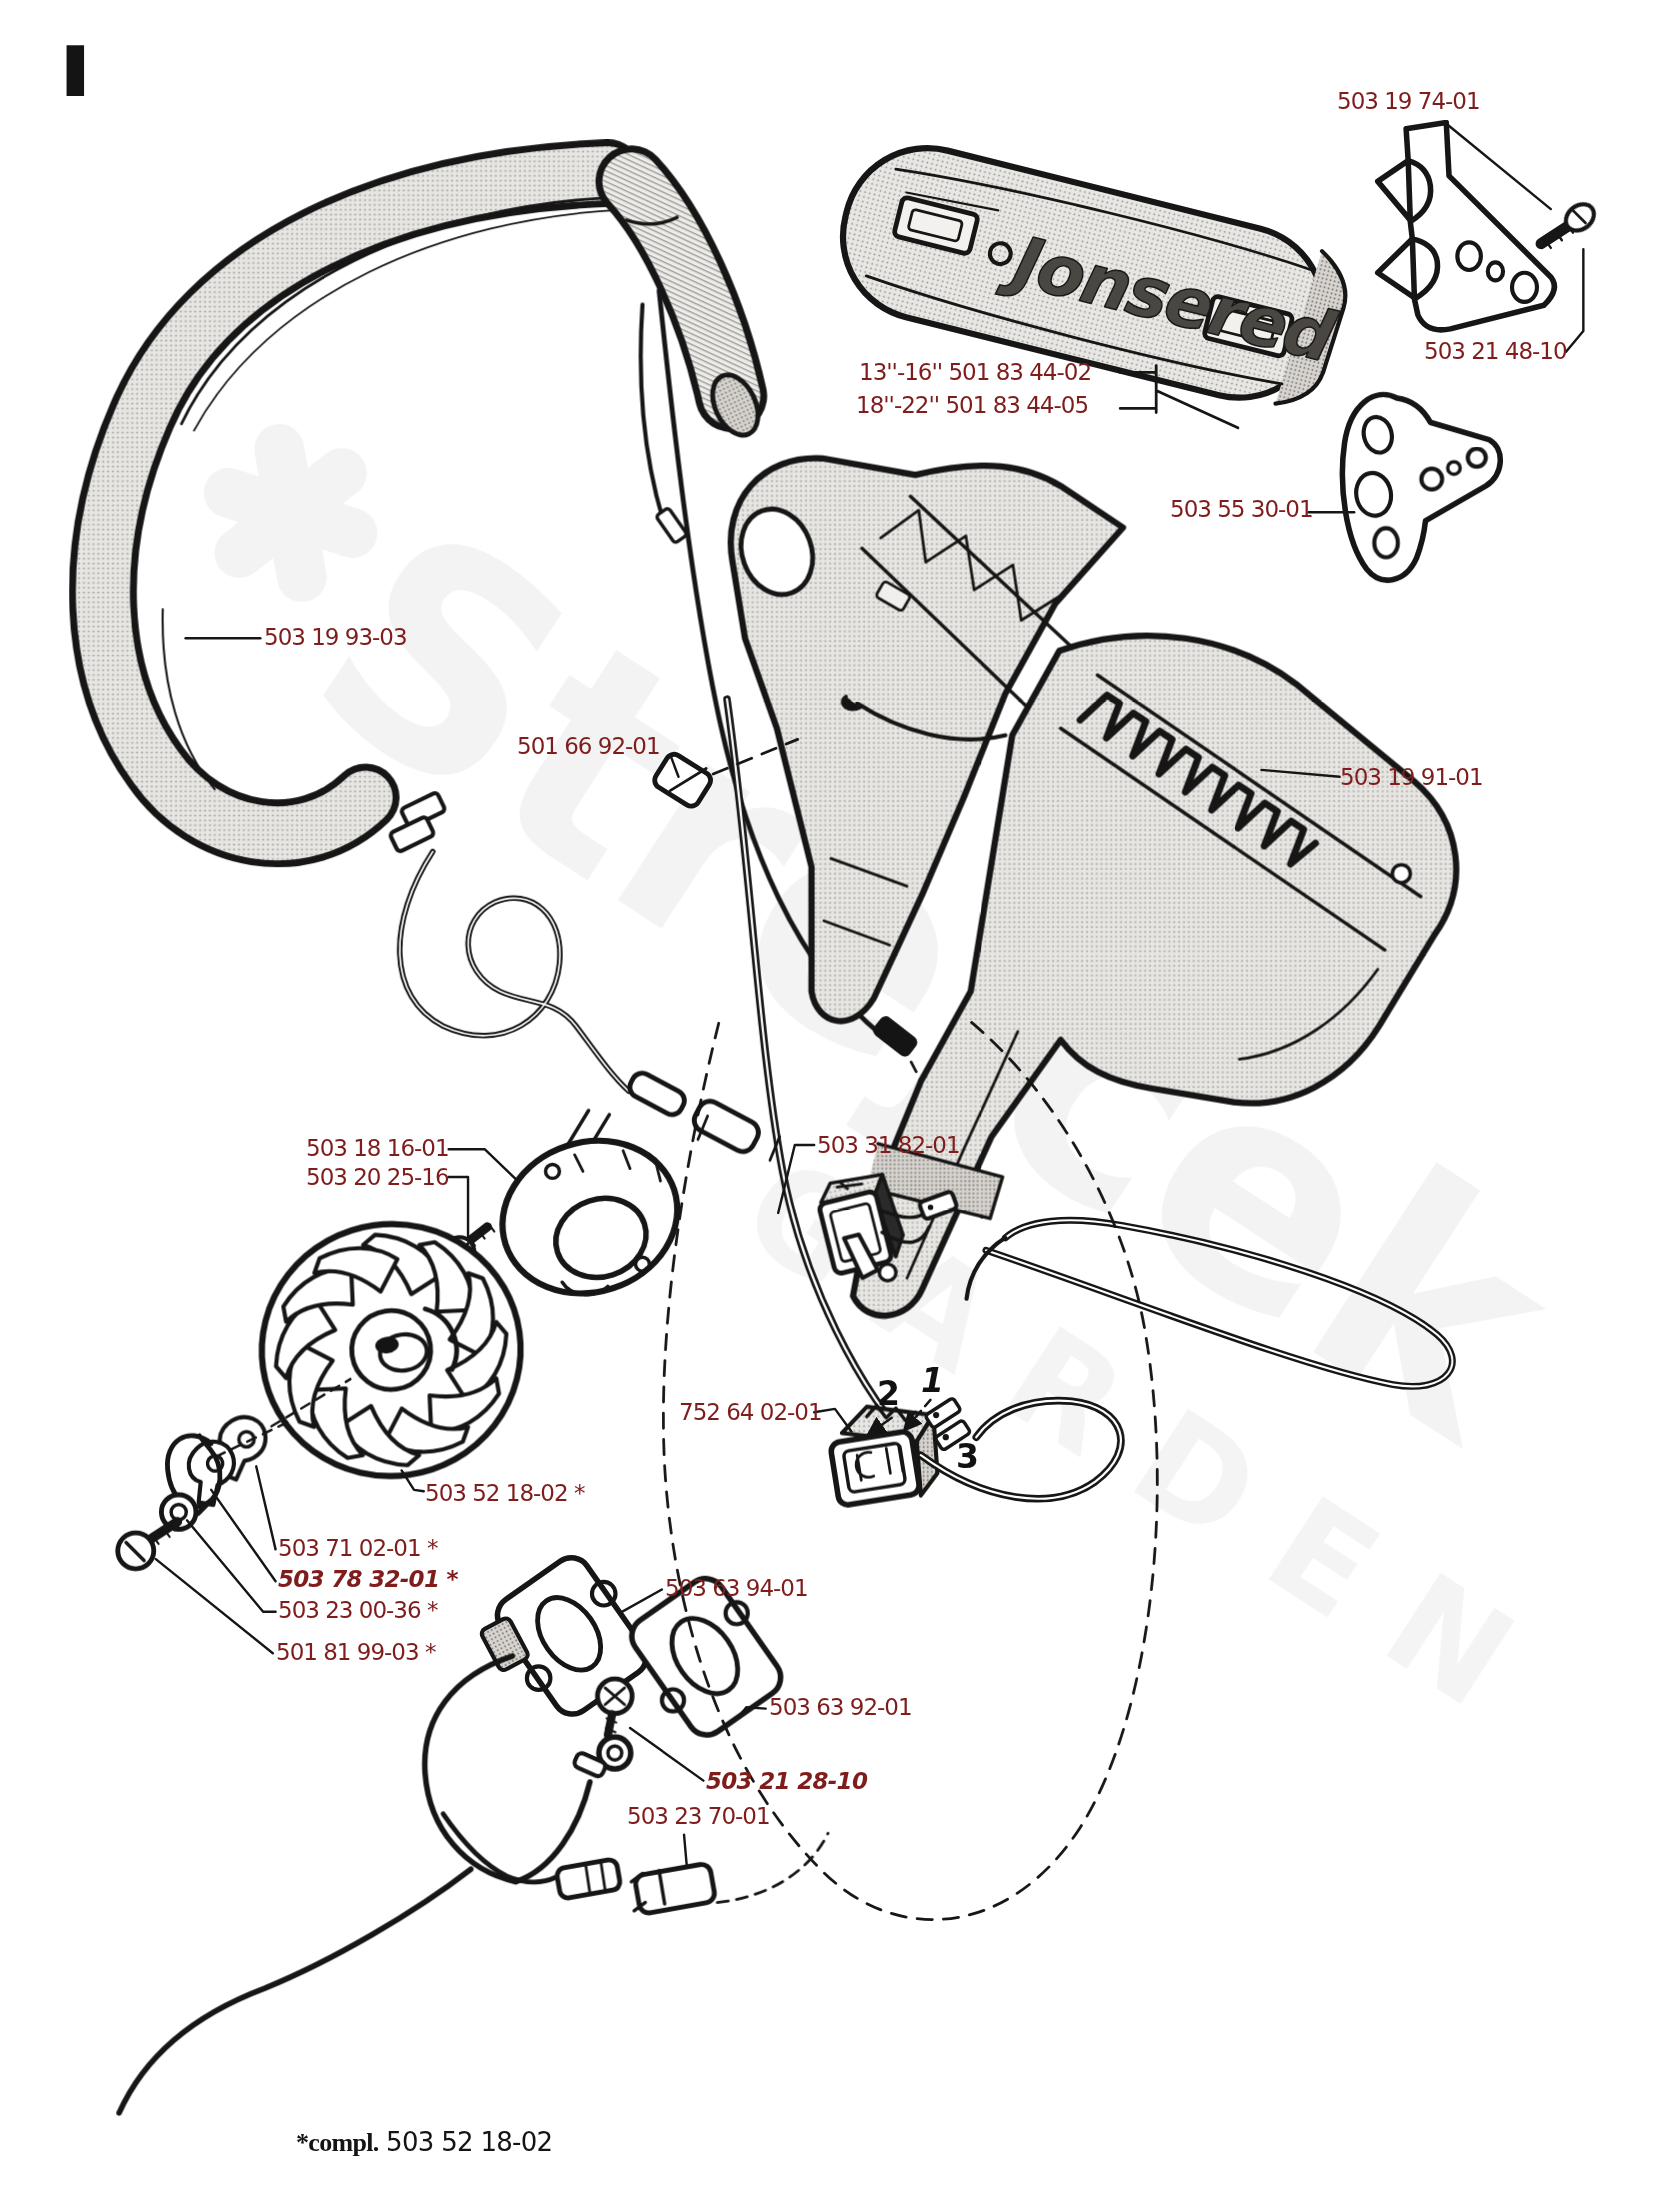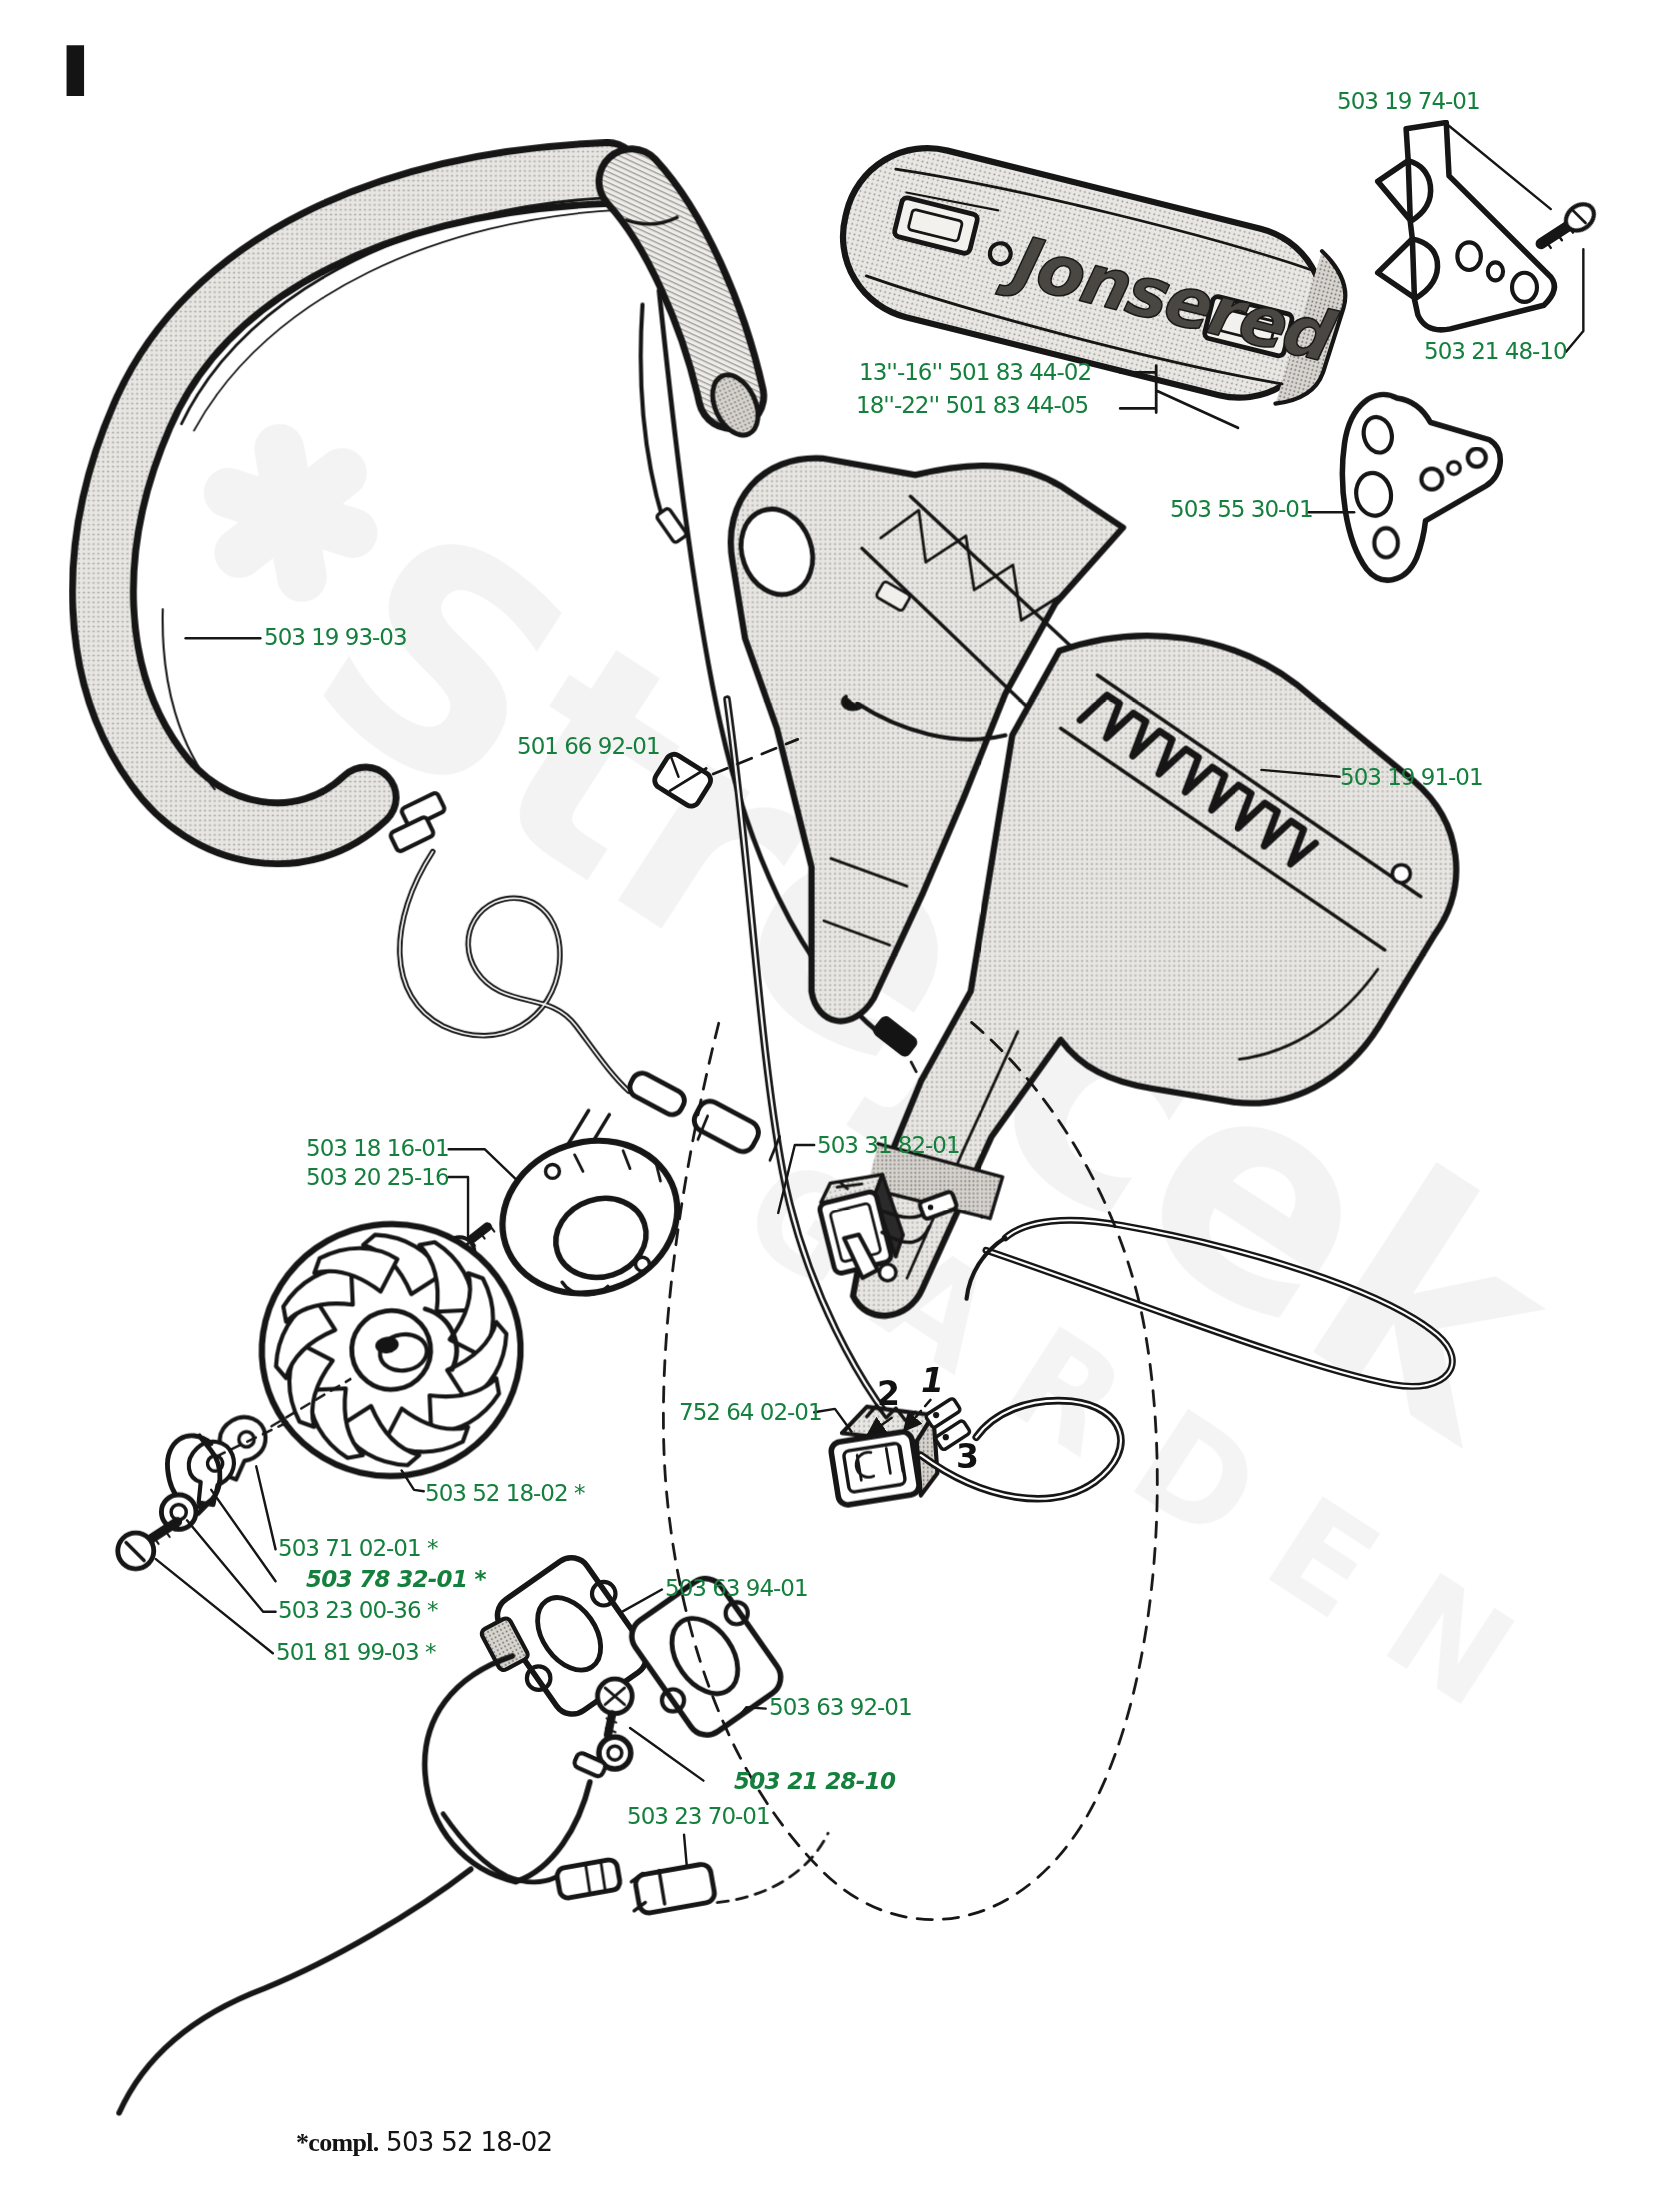--- a/index.html
+++ b/index.html
@@ -1,22 +1,22 @@
 <!DOCTYPE html>
 <html style="font-size:11px"><head>
 <meta charset="utf-8">
 <style>
   html,body{margin:0;padding:0;background:#fff;}
   body{width:1672px;height:2205px;position:relative;overflow:hidden;
        font-family:"DejaVu Sans",sans-serif;color:#141414;}
   #stage{position:absolute;inset:0;}
   svg{position:absolute;left:0;top:0;}
   .label{position:absolute;font-size:23px;line-height:1.12;letter-spacing:-1px;
-         color:#15803d;white-space:pre;}
-  .label.bi{font-weight:bold;font-style:italic;letter-spacing:-0.7px;margin-left:28px;}
+         color:#7f1d1d;white-space:pre;}
+  .label.bi{font-weight:bold;font-style:italic;letter-spacing:-0.7px;}
   .num{position:absolute;font-size:33px;font-weight:bold;color:#111;}
   .num.i{font-style:italic;}
   #section-marker{position:absolute;left:58px;top:32px;font-size:69px;font-weight:bold;
                   transform:scaleX(1.35);transform-origin:left top;}
   #footer{position:absolute;left:296px;top:2127px;font-size:26px;letter-spacing:-0.7px;}
   #footer .p{font-weight:bold;font-family:Liberation Serif, serif;}
 </style>
 </head>
 <body>
 

